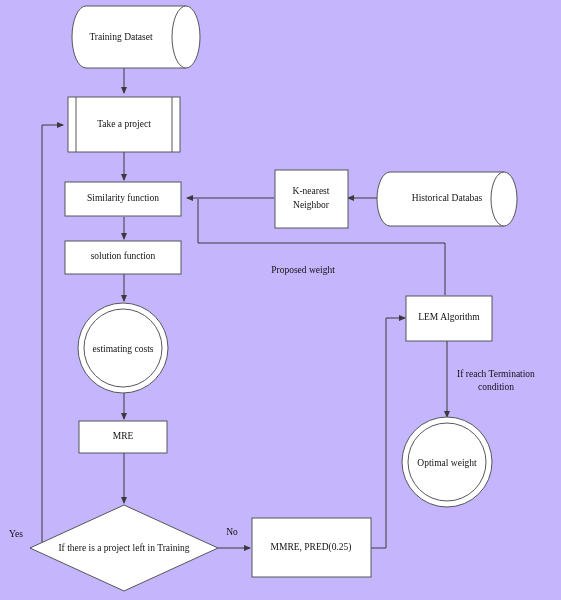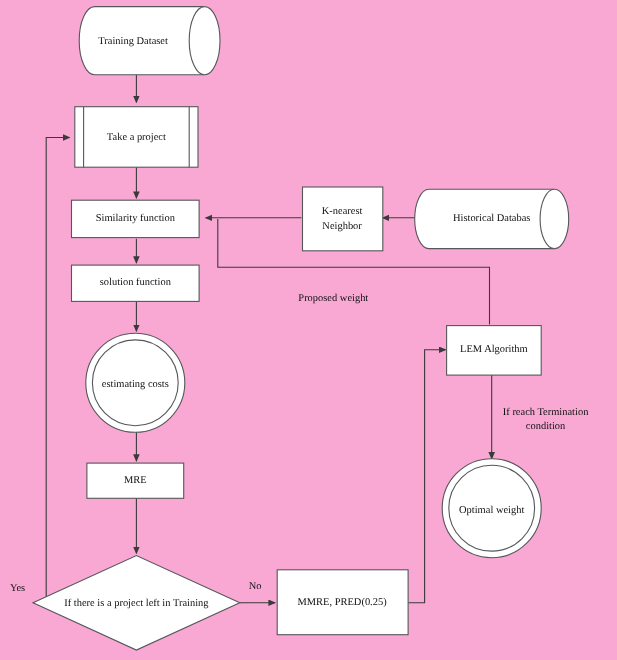--- a/index.html
+++ b/index.html
@@ -10,21 +10,21 @@
   body {
     width: 561px;
     height: 600px;
     font-family: "Liberation Serif", "DejaVu Serif", serif;
     overflow: hidden;
   }
   #flowchart-root {
     position: relative;
     width: 561px;
     height: 600px;
-    background: #f9a8d4;
+    background: #c4b5fd;
   }
   svg.diagram {
     display: block;
     width: 561px;
     height: 600px;
   }
   .shape-stroke {
     fill: #ffffff;
     stroke: #555759;
     stroke-width: 1;

